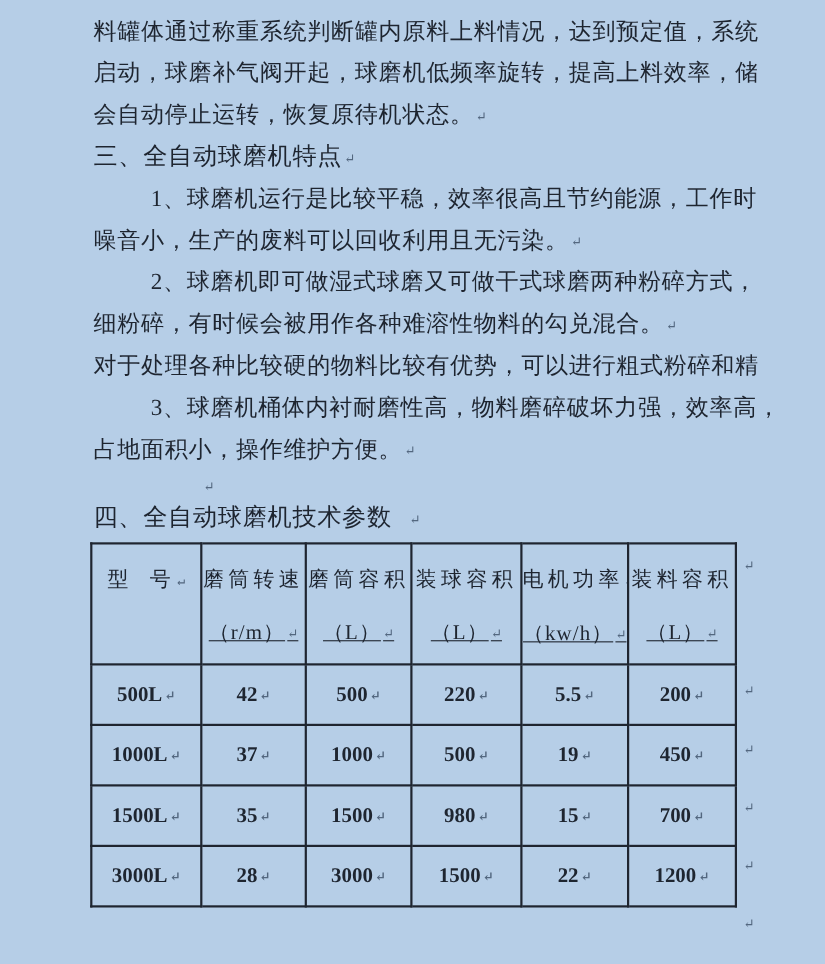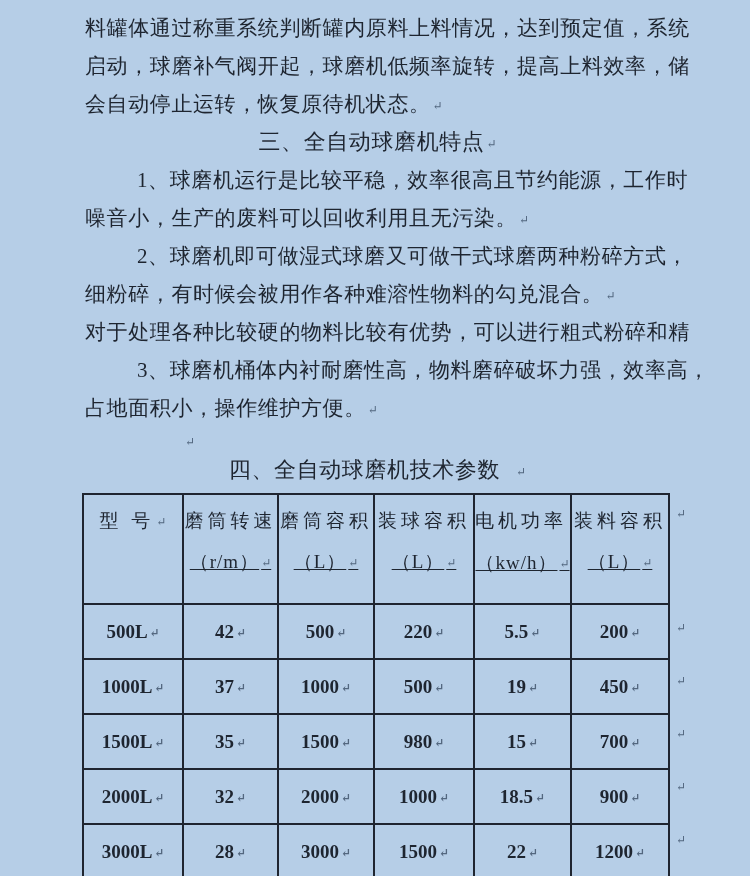--- a/index.html
+++ b/index.html
@@ -25,21 +25,20 @@
     letter-spacing: 0.6px;
     white-space: nowrap;
   }
   .line.indent { text-indent: 52px; }
   .heading {
     height: 38px;
     line-height: 38px;
     font-size: 22px;
     letter-spacing: 0.6px;
     white-space: nowrap;
-    text-align: center;
   }
   .heading.h-params {
     height: 30px;
     line-height: 26px;
     margin-top: 0;
   }
   .empty-line {
     height: 30px;
     line-height: 30px;
     padding-left: 98px;
@@ -79,23 +78,24 @@
     font-size: 19px;
   }
   table.params td {
     height: 53px;
     vertical-align: middle;
     font-size: 19px;
     font-weight: bold;
   }
   .h-label {
     margin-top: 12px;
-    line-height: 28px;
+    line-height: 42px;
     letter-spacing: 4px;
     white-space: nowrap;
+    font-family: Liberation Mono, monospace;
   }
   .h-unit {
     margin-top: 14px;
     line-height: 26px;
     letter-spacing: 1px;
     white-space: nowrap;
     text-decoration: underline;
   }
   .row-end-mark {
     position: absolute;
@@ -183,28 +183,20 @@
       </tr>
       <tr>
         <td><span>1500L</span><span class="mark">↵</span></td>
         <td><span>35</span><span class="mark">↵</span></td>
         <td><span>1500</span><span class="mark">↵</span></td>
         <td><span>980</span><span class="mark">↵</span></td>
         <td><span>15</span><span class="mark">↵</span></td>
         <td><span>700</span><span class="mark">↵</span></td>
       </tr>
       <tr>
-        <td><span>2000L</span><span class="mark">↵</span></td>
-        <td><span>32</span><span class="mark">↵</span></td>
-        <td><span>2000</span><span class="mark">↵</span></td>
-        <td><span>1000</span><span class="mark">↵</span></td>
-        <td><span>18.5</span><span class="mark">↵</span></td>
-        <td><span>900</span><span class="mark">↵</span></td>
-      </tr>
-      <tr>
         <td><span>3000L</span><span class="mark">↵</span></td>
         <td><span>28</span><span class="mark">↵</span></td>
         <td><span>3000</span><span class="mark">↵</span></td>
         <td><span>1500</span><span class="mark">↵</span></td>
         <td><span>22</span><span class="mark">↵</span></td>
         <td><span>1200</span><span class="mark">↵</span></td>
       </tr>
     </tbody>
       </table>
 

